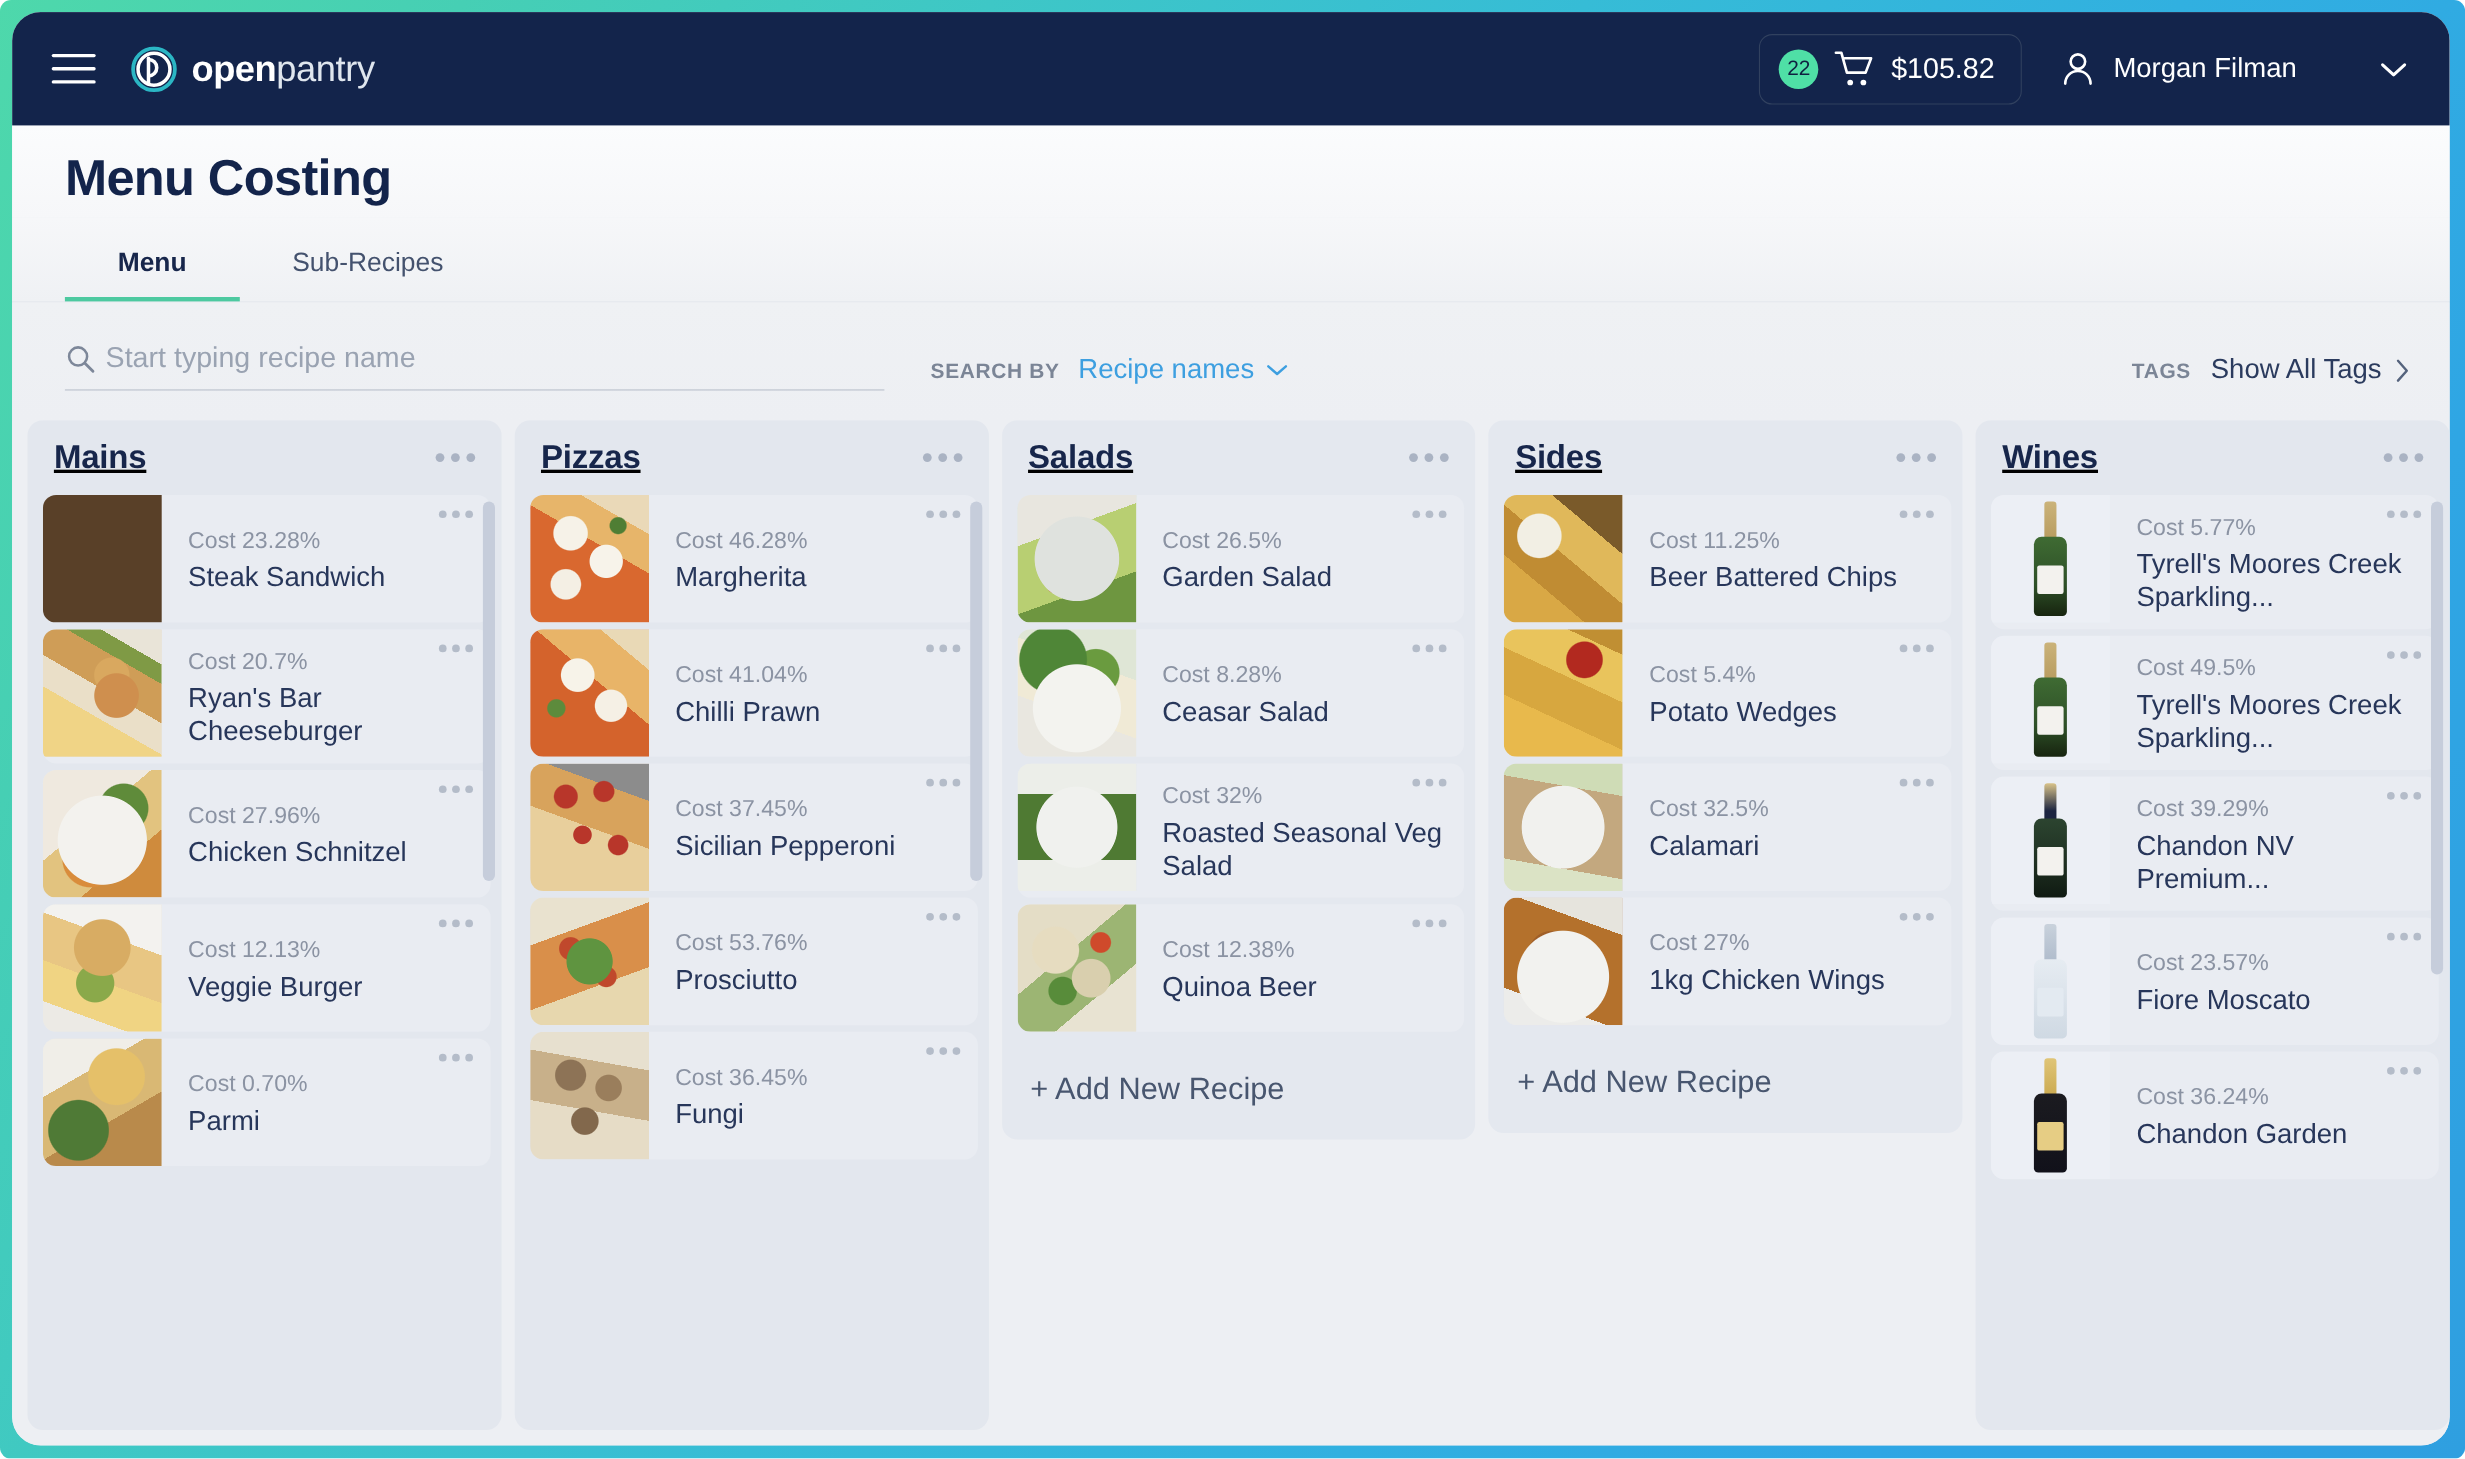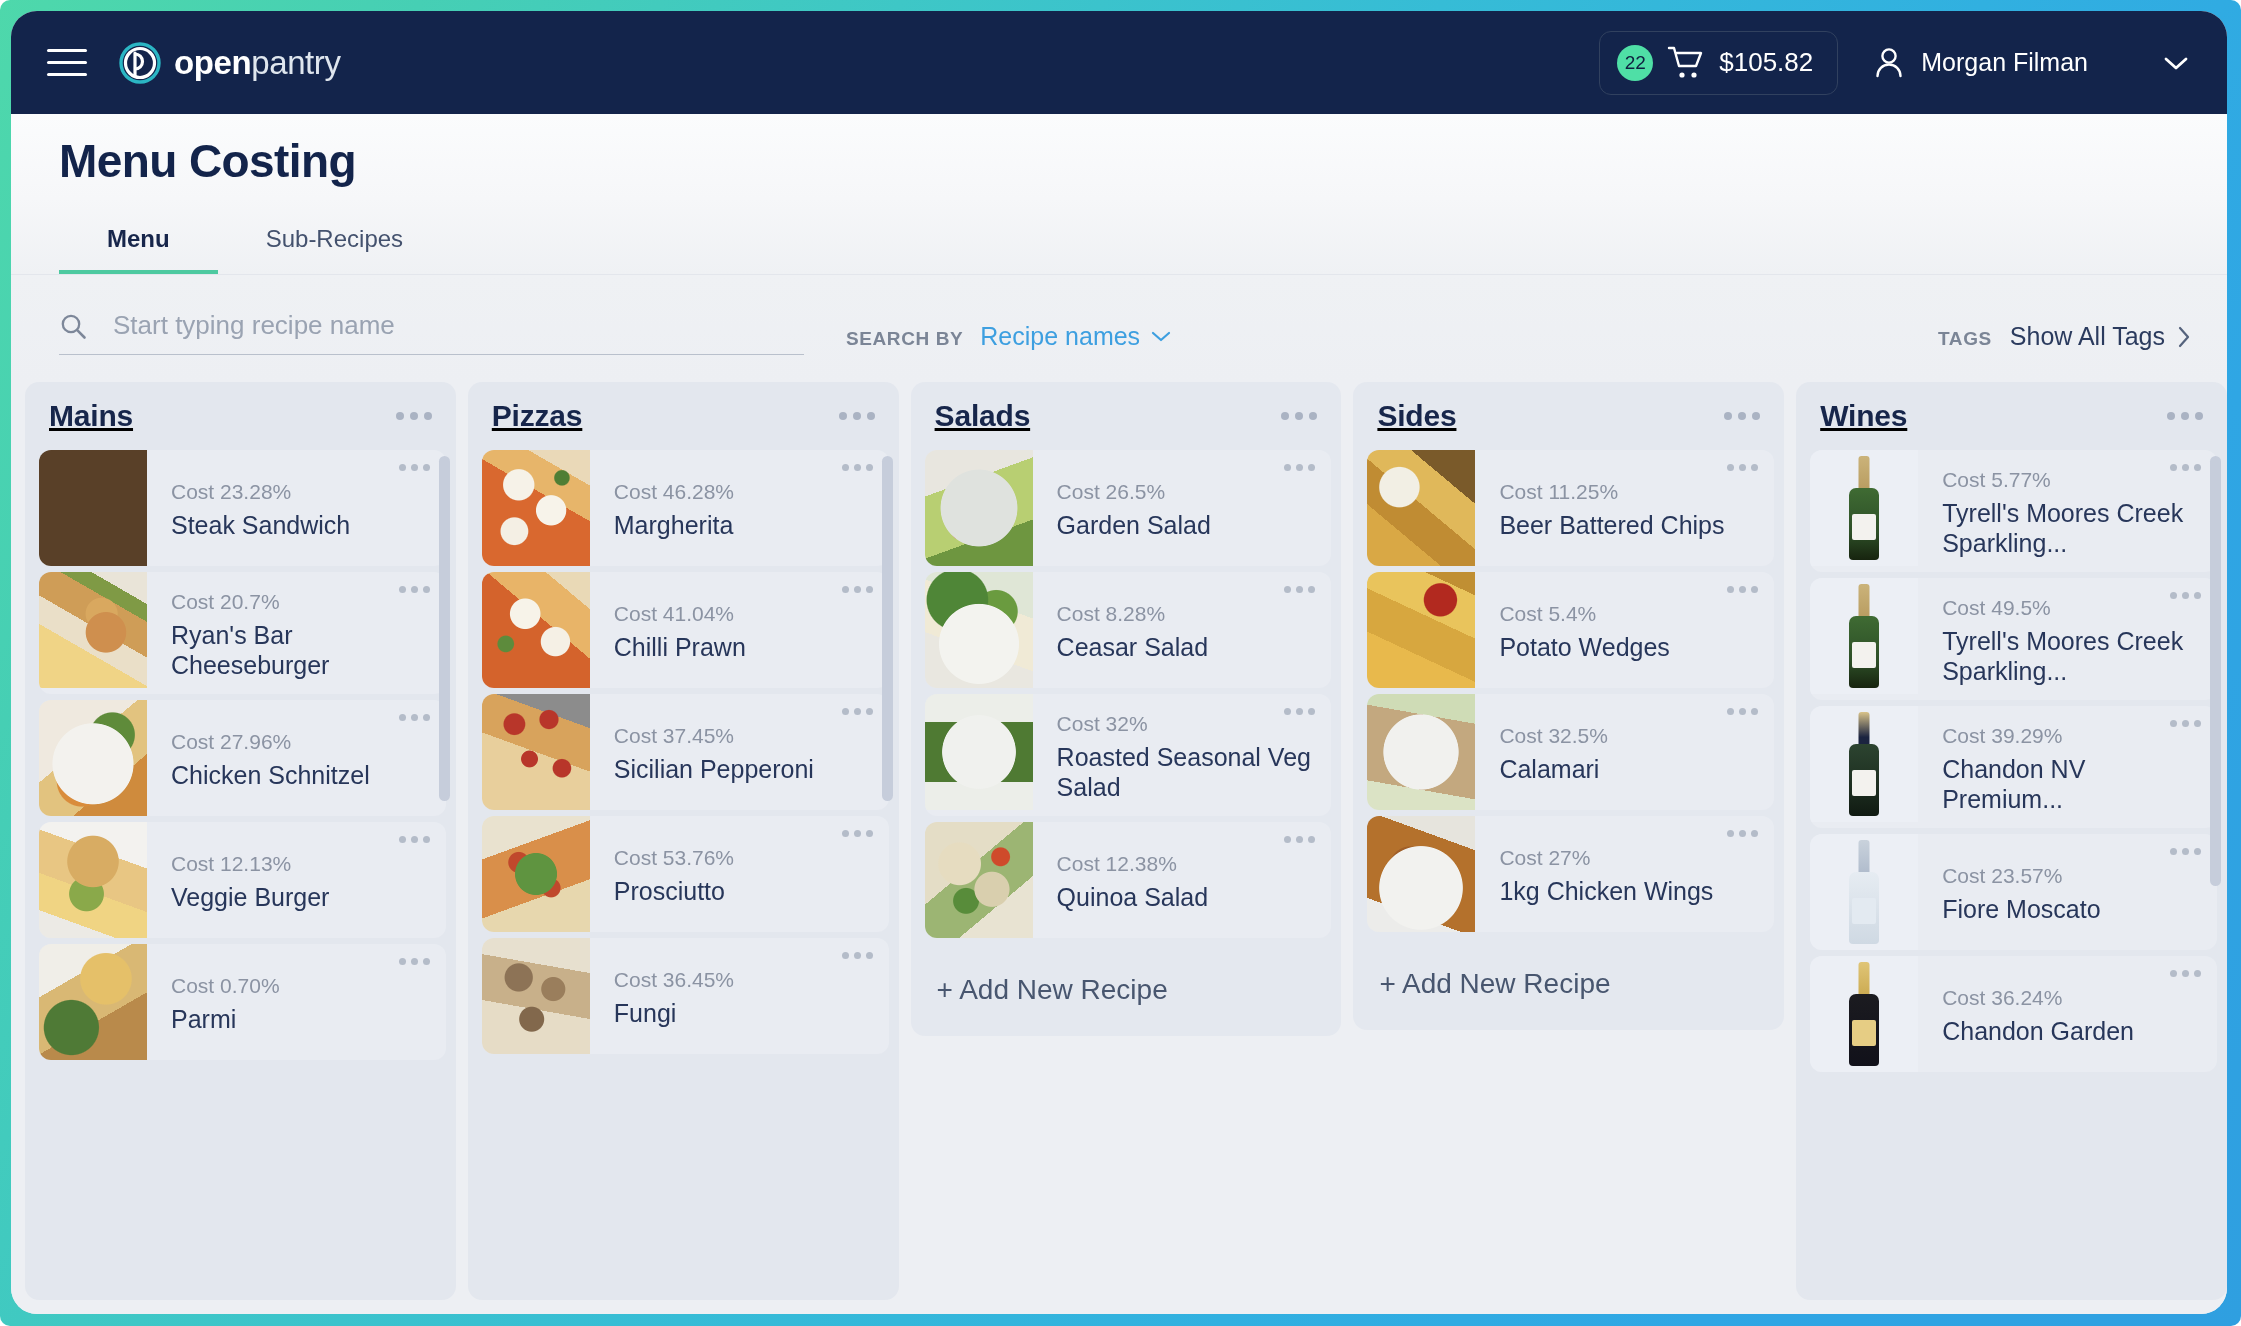--- a/index.html
+++ b/index.html
@@ -122,21 +122,21 @@
   
   #search-row {
     flex: 0 0 auto;
     height: 107px;
     background: linear-gradient(180deg, #eff1f4 0%, #edeff3 100%);
     display: flex; align-items: center;
     padding: 0 36px 0 48px;
   }
   #search-wrap {
     width: 745px;
-    display: flex; align-items: center; gap: 26px;
+    display: flex; align-items: center; gap: 9px;
     border-bottom: 1px solid #b9c0cc;
     padding-bottom: 13px;
     margin-top: 8px;
   }
   #search-input {
     border: none; outline: none; background: transparent;
     font-family: "Liberation Sans", sans-serif;
     font-size: 26px; color: #2a3a5c; width: 100%;
   }
   #search-input::placeholder { color: #9aa3b2; }
@@ -762,21 +762,21 @@
                 <div class="card-kebab">
                   <i></i>
                   <i></i>
                   <i></i>
                 </div>
               </div>
               <div class="recipe-card">
                 <div class="thumb img-quinoa"></div>
                 <div class="card-body">
                   <div class="cost">Cost 12.38%</div>
-                  <div class="rname">Quinoa Salad</div>
+                  <div class="rname">Quinoa Beer</div>
                 </div>
                 <div class="card-kebab">
                   <i></i>
                   <i></i>
                   <i></i>
                 </div>
               </div>
               <div class="add-recipe">+ Add New Recipe</div>
             </div>
           </div>

